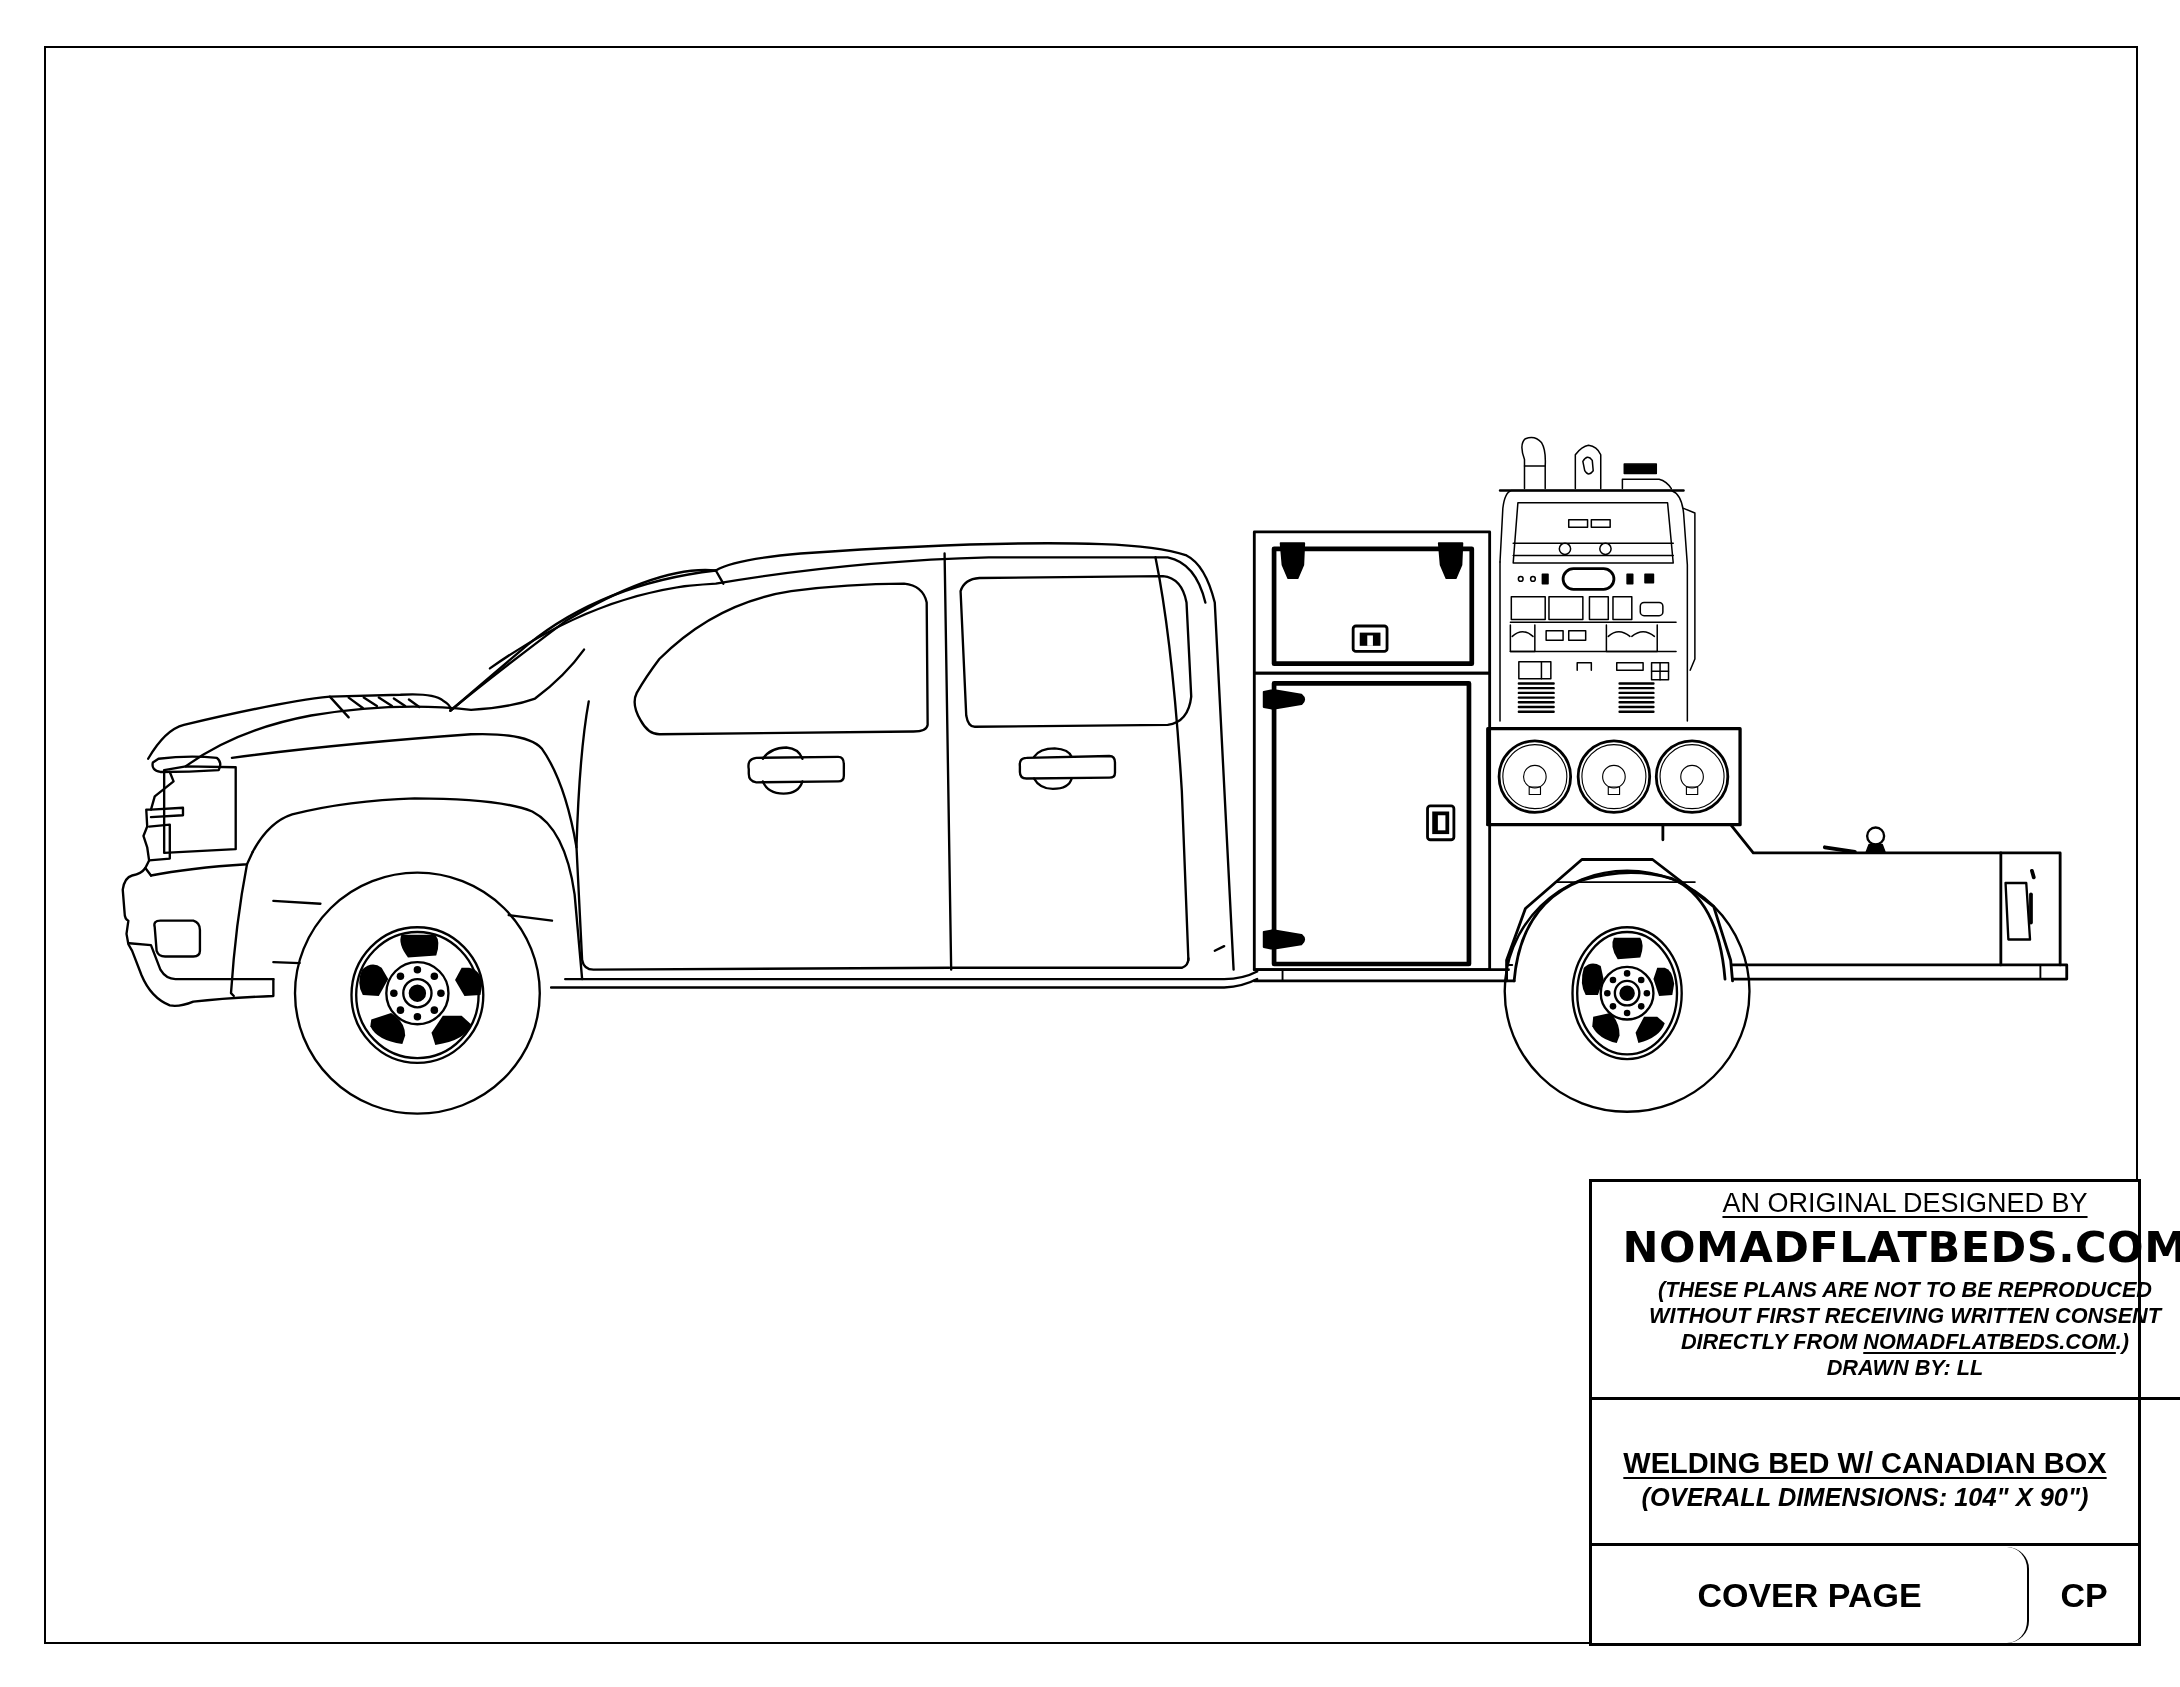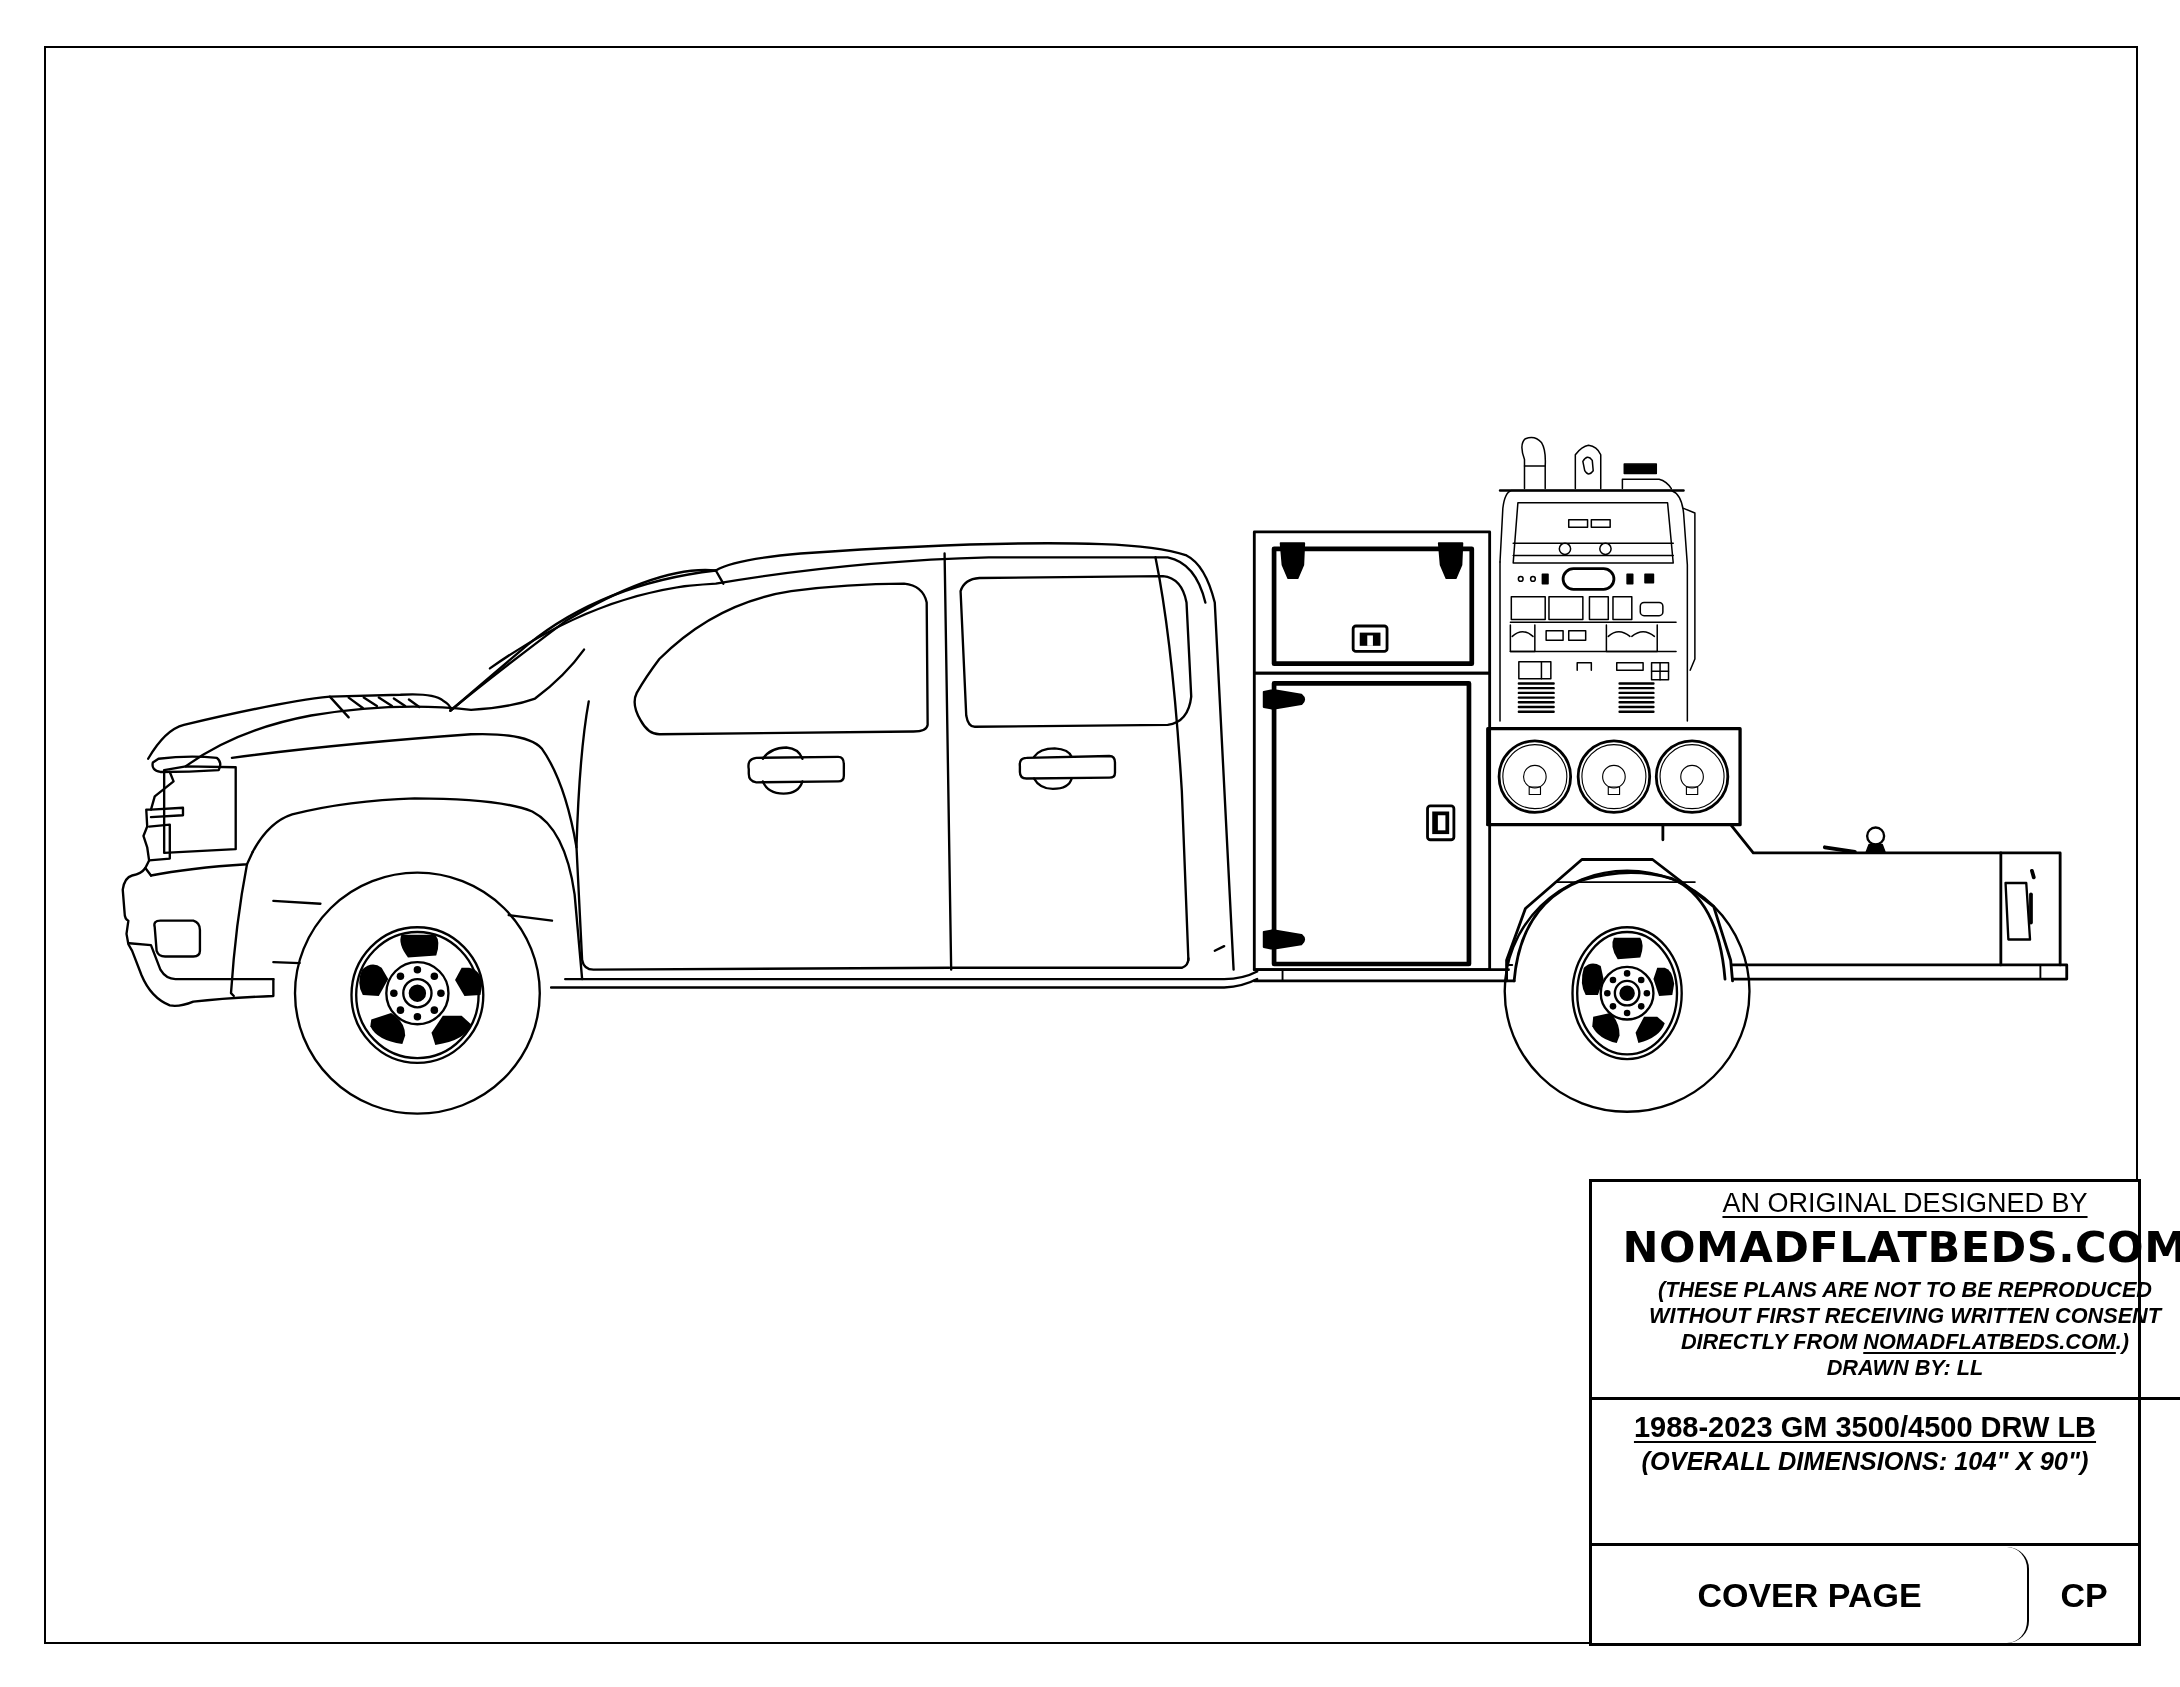--- a/index.html
+++ b/index.html
@@ -295,21 +295,22 @@
     <div class="tb-brand">NOMADFLATBEDS.COM</div>
     <div class="tb-notice">
       <div>(THESE PLANS ARE NOT TO BE REPRODUCED</div>
       <div>WITHOUT FIRST RECEIVING WRITTEN CONSENT</div>
       <div><span>DIRECTLY FROM </span><u>NOMADFLATBEDS.COM</u><span>.)</span></div>
       <div>DRAWN BY: LL</div>
     </div>
   </div>
   <div class="tb-row2">
     <div class="tb-model">
-      <span>1988-2023 GM 3500/4500 DRW LB</span><br>
+      <br>
+      <span>WELDING BED W/ CANADIAN BOX</span>
     </div>
     <div class="tb-dims">(OVERALL DIMENSIONS: 104" X 90")</div>
   </div>
   <div class="tb-row3">
     <div class="tb-sheetname">COVER PAGE</div>
     <div class="tb-sheetno">CP</div>
   </div>
 </div>
 
 

